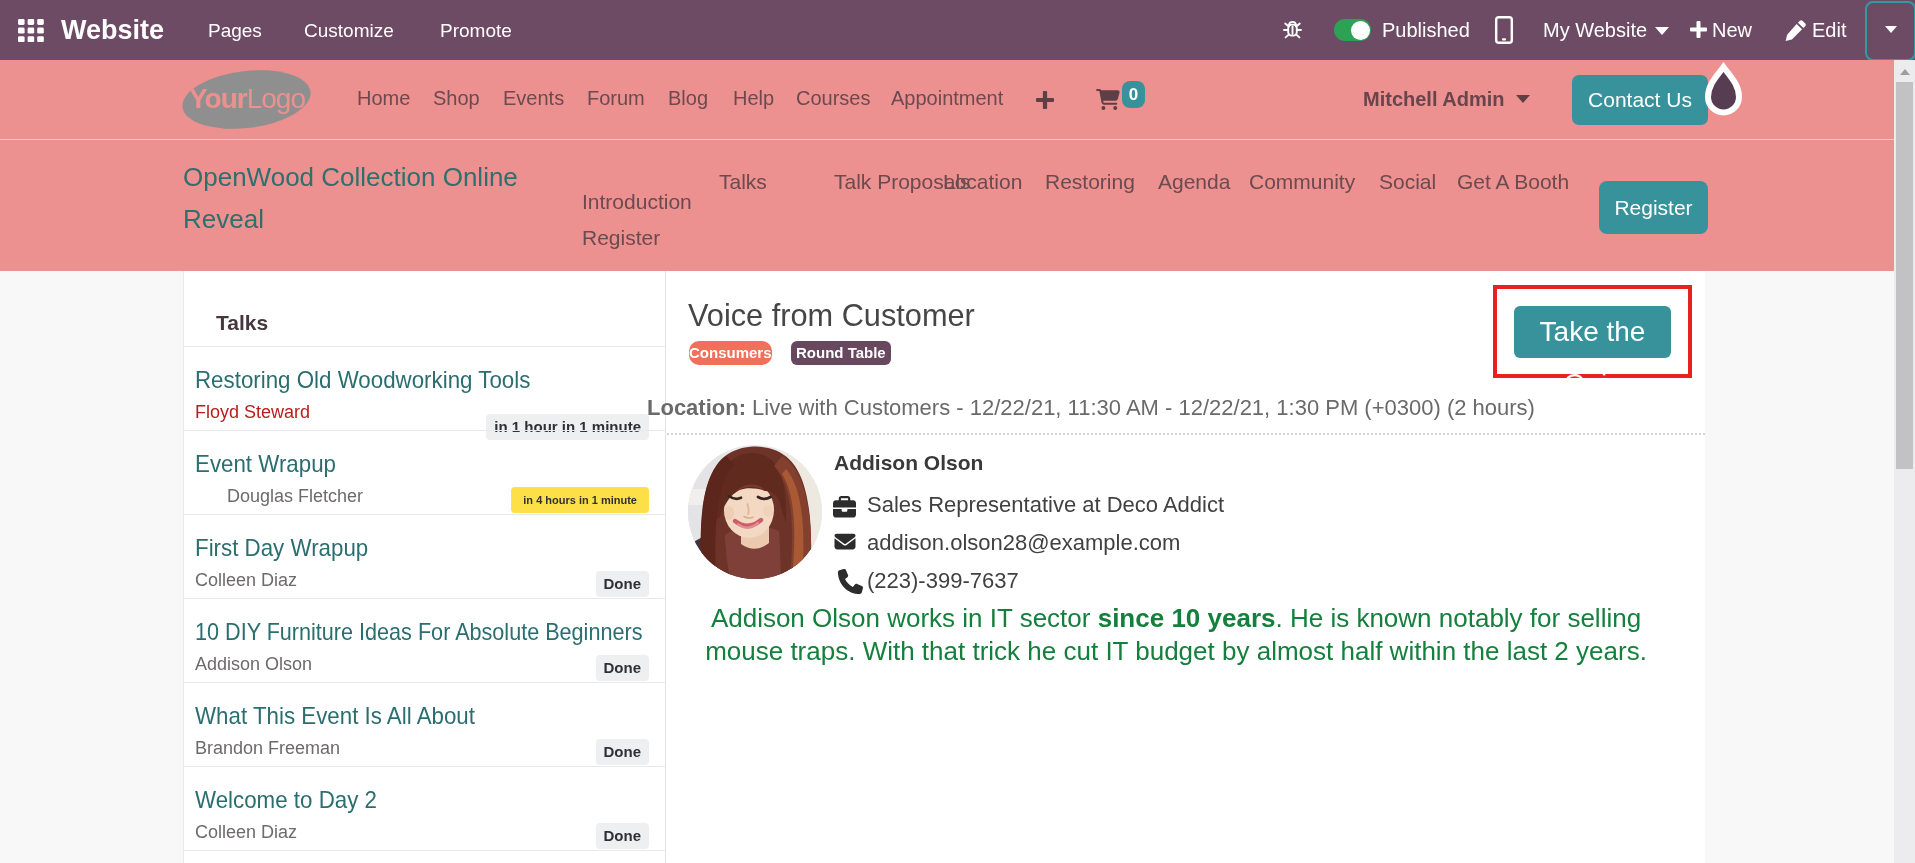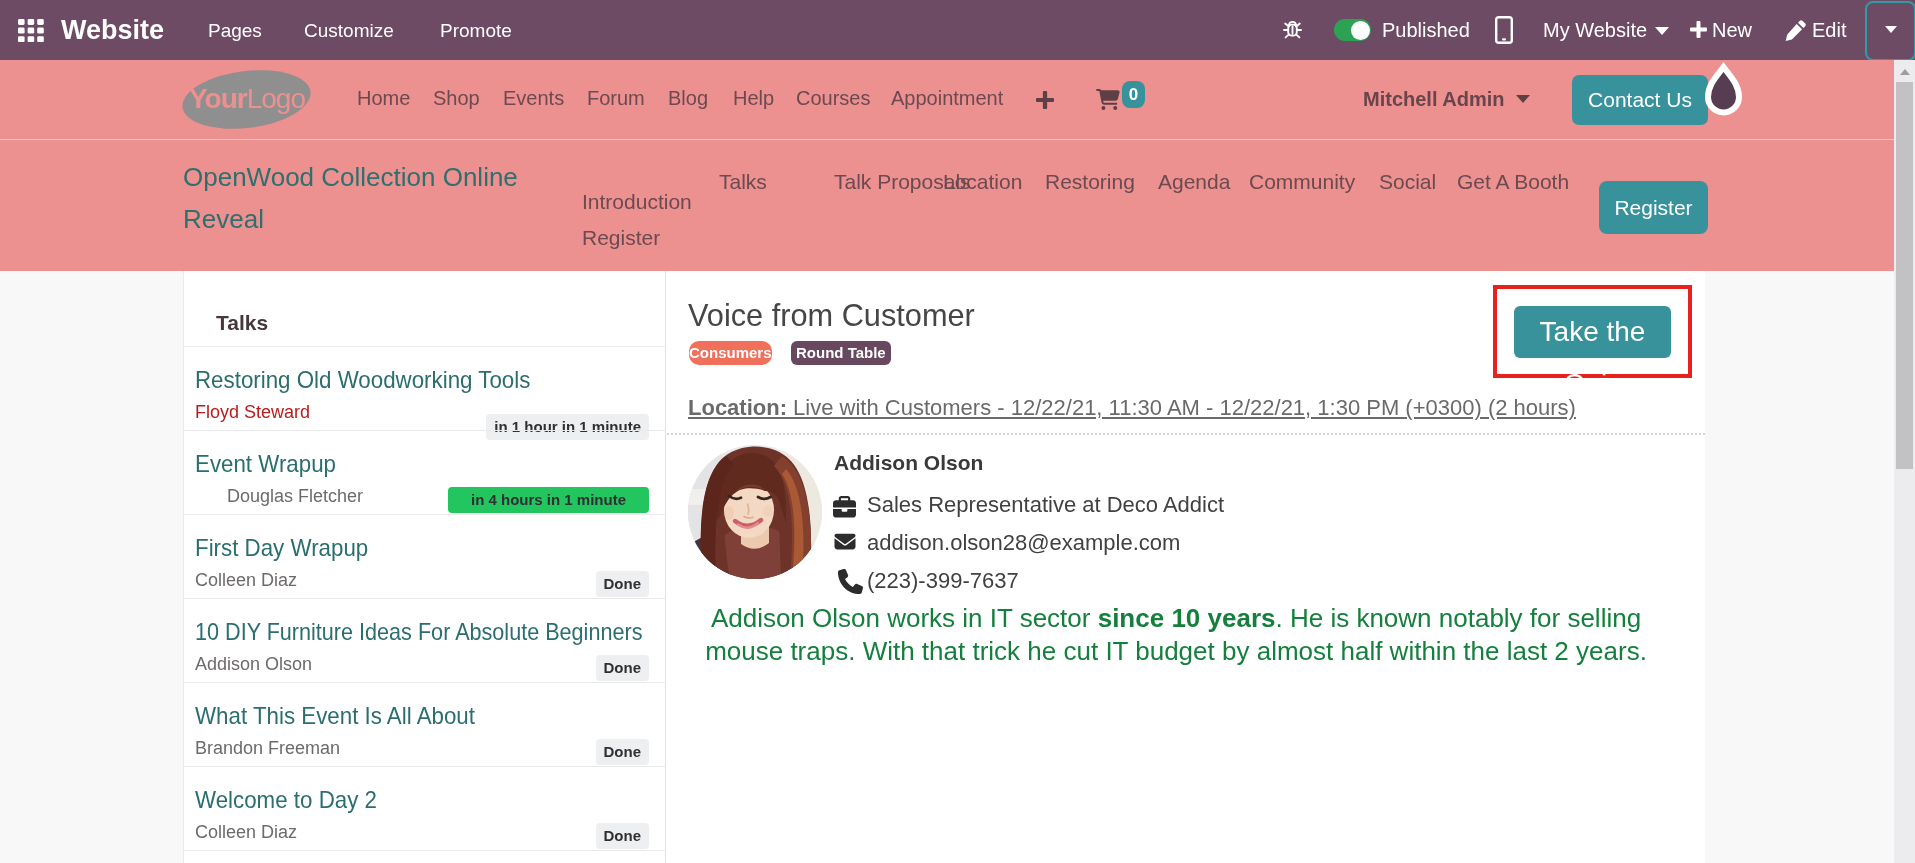--- a/index.html
+++ b/index.html
@@ -116,21 +116,21 @@
 
 <div class="abs" style="left:216px;top:311px;font-size:21px;font-weight:600;color:#45383E;">Talks</div>
 <div class="abs" style="left:183px;top:346px;width:483px;height:1px;background:#e9e9eb;"></div>
 
 <div class="abs" style="left:195px;top:366px;font-size:24px;color:#2B6E70;transform:scaleX(0.93);transform-origin:0 0;white-space:nowrap;">Restoring Old Woodworking Tools</div>
 <div class="abs" style="left:195px;top:402px;font-size:18px;color:#b91c1c;">Floyd Steward</div>
 <div class="abs" style="right:1266px;top:403px;height:26px;border-radius:4px;background:#eeeff1;color:#2f3033;font-size:15px;font-weight:bold;line-height:26px;padding:0 8px;margin-top:11px;">in 1 hour in 1 minute</div>
 
 <div class="abs" style="left:195px;top:450px;font-size:24px;color:#2B6E70;transform:scaleX(0.93);transform-origin:0 0;white-space:nowrap;">Event Wrapup</div>
 <div class="abs" style="left:195px;top:486px;font-size:18px;color:#6e6a6b;margin-left:32px;">Douglas Fletcher</div>
-<div class="abs" style="right:1266px;top:487px;height:26px;border-radius:4px;background:#22c55e;color:#2f3033;font-size:15px;font-weight:bold;line-height:26px;padding:0 23px;">in 4 hours in 1 minute</div>
+<div class="abs" style="right:1266px;top:487px;height:26px;border-radius:4px;background:#fde047;color:#2f3033;font-size:11px;font-weight:bold;line-height:26px;padding:0 12px;">in 4 hours in 1 minute</div>
 
 <div class="abs" style="left:195px;top:534px;font-size:24px;color:#2B6E70;transform:scaleX(0.93);transform-origin:0 0;white-space:nowrap;">First Day Wrapup</div>
 <div class="abs" style="left:195px;top:570px;font-size:18px;color:#6e6a6b;">Colleen Diaz</div>
 <div class="abs" style="right:1266px;top:571px;height:26px;border-radius:4px;background:#eeeff1;color:#2f3033;font-size:15px;font-weight:bold;line-height:26px;padding:0 8px;">Done</div>
 
 <div class="abs" style="left:195px;top:618px;font-size:24px;color:#2B6E70;transform:scaleX(0.90);transform-origin:0 0;white-space:nowrap;">10 DIY Furniture Ideas For Absolute Beginners</div>
 <div class="abs" style="left:195px;top:654px;font-size:18px;color:#6e6a6b;">Addison Olson</div>
 <div class="abs" style="right:1266px;top:655px;height:26px;border-radius:4px;background:#eeeff1;color:#2f3033;font-size:15px;font-weight:bold;line-height:26px;padding:0 8px;">Done</div>
 
 <div class="abs" style="left:195px;top:702px;font-size:24px;color:#2B6E70;transform:scaleX(0.93);transform-origin:0 0;white-space:nowrap;">What This Event Is All About</div>
@@ -148,21 +148,21 @@
 <div class="abs" style="left:183px;top:766px;width:483px;height:1px;background:#e9e9eb;"></div>
 <div class="abs" style="left:183px;top:850px;width:483px;height:1px;background:#e9e9eb;"></div>
 
 <div class="abs" style="left:688px;top:297px;font-size:32px;color:#464646;transform:scaleX(0.96);transform-origin:0 0;white-space:nowrap;">Voice from Customer</div>
 <div class="abs" style="left:689px;top:341px;height:24px;border-radius:10px;background:#F0705B;color:#fff;font-size:15px;font-weight:bold;line-height:24px;padding:0 0;">Consumers</div>
 <div class="abs" style="left:791px;top:341px;height:24px;border-radius:6px;background:#68485E;color:#fff;font-size:15px;font-weight:bold;line-height:24px;padding:0 5px;">Round Table</div>
 
 <div class="abs" style="left:1493px;top:285px;width:191px;height:85px;border:4px solid #E8211C;"></div>
 <div class="abs" style="left:1514px;top:306px;width:157px;height:52px;border-radius:6px;background:#38929B;color:#fff;font-size:28px;text-align:center;line-height:52px;">Take the Quiz</div>
 
-<div class="abs" style="left:688px;top:395px;font-size:22px;color:#6a6a6a;white-space:nowrap;text-decoration:underline;"><b>Location:</b> Live with Customers - 12/22/21, 11:30 AM - 12/22/21, 1:30 PM (+0300) (2 hours)</div>
+<div class="abs" style="left:647px;top:395px;font-size:22px;color:#6a6a6a;white-space:nowrap;"><b>Location:</b> Live with Customers - 12/22/21, 11:30 AM - 12/22/21, 1:30 PM (+0300) (2 hours)</div>
 <div class="abs" style="left:667px;top:433px;width:1038px;height:0;border-top:2px dotted #d4d4d6;"></div>
 
 <div class="abs" style="left:834px;top:451px;font-size:21px;font-weight:bold;color:#393939;">Addison Olson</div>
 <div class="abs" style="left:867px;top:492px;font-size:22px;color:#414141;">Sales Representative at Deco Addict</div>
 <div class="abs" style="left:867px;top:530px;font-size:22px;color:#414141;">addison.olson28@example.com</div>
 <div class="abs" style="left:867px;top:568px;font-size:22px;color:#414141;">(223)-399-7637</div>
 <div class="abs" style="left:688px;top:602px;width:976px;font-size:26px;line-height:33px;color:#15803d;text-align:center;">Addison Olson works in IT sector <b>since 10 years</b>. He is known notably for selling mouse traps. With that trick he cut IT budget by almost half within the last 2 years.</div>
 
 <svg class="abs" style="left:831px;top:496px;" width="27" height="23" viewBox="0 0 512 512" fill="#2c2c2c">
   <path d="M184 48H328c4.4 0 8 3.6 8 8V96H176V56c0-4.4 3.6-8 8-8zm-56 8V96H64C28.7 96 0 124.7 0 160v96H512V160c0-35.3-28.7-64-64-64H384V56c0-30.9-25.1-56-56-56H184c-30.9 0-56 25.1-56 56zM512 288H320v32c0 17.7-14.3 32-32 32H224c-17.7 0-32-14.3-32-32V288H0V416c0 35.3 28.7 64 64 64H448c35.3 0 64-28.7 64-64V288z"></path>

